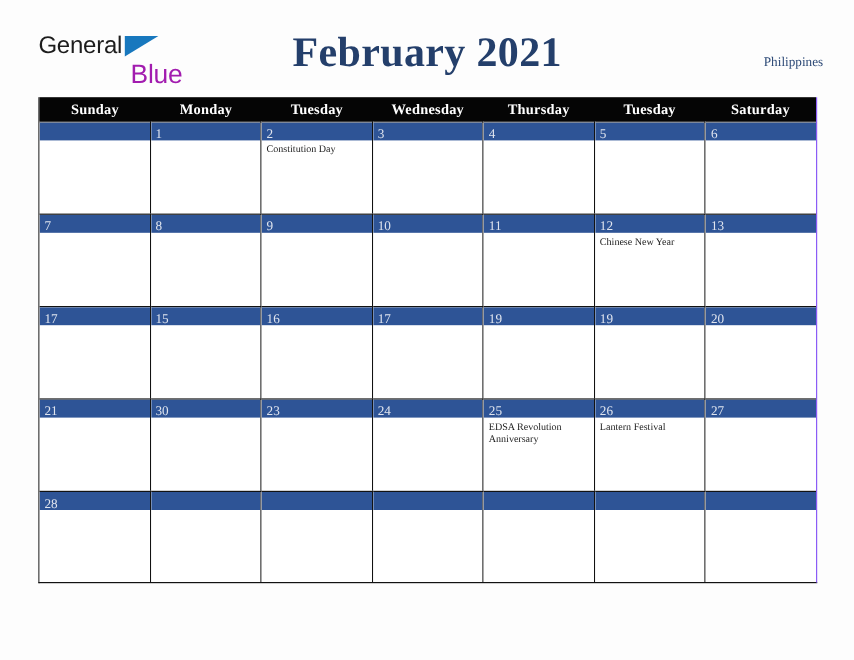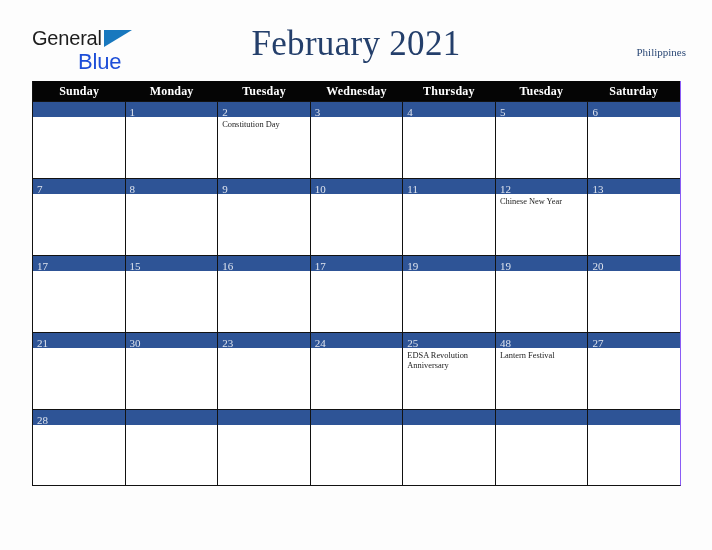--- a/index.html
+++ b/index.html
@@ -56,35 +56,36 @@
     width: 0;
     height: 0;
     border-left: 28px solid #1878be;
     border-bottom: 17px solid transparent;
   }
   .logo-row2 {
     display: block;
     font-family: "Liberation Sans", sans-serif;
     font-size: 22px;
     font-weight: 400;
-    color: #1d4ed8;
+    color: #a21caf;
     margin-top: 1px;
     margin-left: 46px;
     letter-spacing: -0.2px;
+    text-align: right;
   }
 
   .cal-title {
     position: absolute;
     left: 0;
     top: 0;
     width: 712px;
     text-align: center;
     font-family: "Liberation Serif", serif;
     font-size: 35px;
-    font-weight: 400;
+    font-weight: 700;
     color: #243f6b;
     letter-spacing: 0.3px;
   }
 
   .cal-country {
     position: absolute;
     right: 26px;
     top: 22px;
     font-family: "Liberation Serif", serif;
     font-size: 11px;
@@ -310,21 +311,21 @@
             <div class="date-band"><span class="date-num">24</span></div>
             <div class="events"></div>
           </div>
           <div class="day-cell">
             <div class="date-band"><span class="date-num">25</span></div>
             <div class="events">
               <div class="event">EDSA Revolution Anniversary</div>
             </div>
           </div>
           <div class="day-cell">
-            <div class="date-band"><span class="date-num">48</span></div>
+            <div class="date-band"><span class="date-num">26</span></div>
             <div class="events">
               <div class="event">Lantern Festival</div>
             </div>
           </div>
           <div class="day-cell">
             <div class="date-band"><span class="date-num">27</span></div>
             <div class="events"></div>
           </div>
         </div>
         <div class="week-row">

